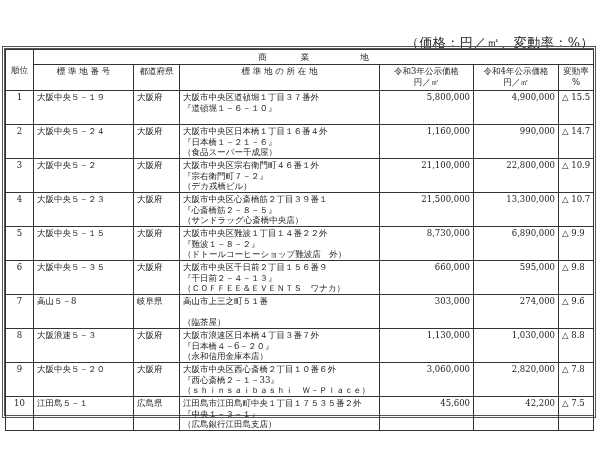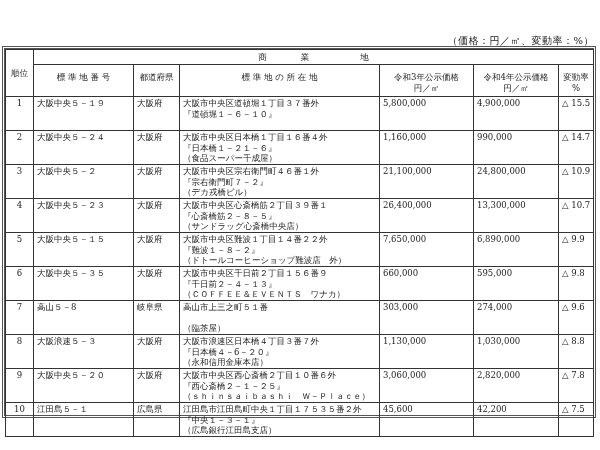--- a/index.html
+++ b/index.html
@@ -1,29 +1,29 @@
 <!DOCTYPE html>
 <html><head>
 <meta charset="utf-8">
 <style>
   html, body { margin: 0; padding: 0; background: #ffffff; }
   body { width: 600px; height: 450px; position: relative; overflow: hidden;
          font-family: "DejaVu Serif", "Liberation Serif", serif; color: #222; }
-  .unit { position: absolute; top: 34px; right: 6px; font-size: 10px; letter-spacing: 0.5px; }
+  .unit { position: absolute; top: 34px; right: 6px; font-size: 13px; letter-spacing: 0.5px; }
   .tbl-wrap { position: absolute; left: 2px; top: 46px; width: 594px; height: 372px;
               border: 3px double #555; box-sizing: border-box; }
   table { border-collapse: collapse; width: 100%; table-layout: fixed; font-size: 8.5px; }
   td, th { border: 1px solid #333; padding: 0 3px; vertical-align: top; font-weight: normal; }
   th { text-align: center; }
   .h1 th { height: 14px; line-height: 14px; }
-  .h2 th { height: 24px; line-height: 11px; padding-top: 7px; }
+  .h2 th { height: 24px; line-height: 11px; padding-top: 1px; }
   .rank-h { vertical-align: middle; text-align: center; }
   tr.row td { height: 32px; line-height: 10.5px; padding-top: 1px; }
   td.rank { text-align: center; }
-  td.num { }
+  td.num { text-align: right; }
   td.chg { text-align: right; padding-right: 12px; white-space: nowrap; }
   .addr span { display: block; white-space: nowrap; overflow: hidden; }
 </style>
 </head>
 <body>
 
 <div class="unit">（価格：円／㎡、変動率：%）</div>
 
 <div class="tbl-wrap">
 <table>
@@ -82,48 +82,48 @@
   <tr class="row">
     <td class="rank">3</td>
     <td>大阪中央５－２</td>
     <td>大阪府</td>
     <td class="addr">
       <span>大阪市中央区宗右衛門町４６番１外</span>
       <span>『宗右衛門町７－２』</span>
       <span>（デカ戎橋ビル）</span>
     </td>
     <td class="num">21,100,000</td>
-    <td class="num">24,800,000</td>
+    <td class="num">22,800,000</td>
     <td class="chg">△ 10.9</td>
   </tr>
 
   <tr class="row">
     <td class="rank">4</td>
     <td>大阪中央５－２３</td>
     <td>大阪府</td>
     <td class="addr">
       <span>大阪市中央区心斎橋筋２丁目３９番１</span>
       <span>『心斎橋筋２－８－５』</span>
       <span>（サンドラッグ心斎橋中央店）</span>
     </td>
-    <td class="num">26,400,000</td>
+    <td class="num">21,500,000</td>
     <td class="num">13,300,000</td>
     <td class="chg">△ 10.7</td>
   </tr>
 
   <tr class="row">
     <td class="rank">5</td>
     <td>大阪中央５－１５</td>
     <td>大阪府</td>
     <td class="addr">
       <span>大阪市中央区難波１丁目１４番２２外</span>
       <span>『難波１－８－２』</span>
       <span>（ドトールコーヒーショップ難波店　外）</span>
     </td>
-    <td class="num">7,650,000</td>
+    <td class="num">8,730,000</td>
     <td class="num">6,890,000</td>
     <td class="chg">△ 9.9</td>
   </tr>
 
   <tr class="row">
     <td class="rank">6</td>
     <td>大阪中央５－３５</td>
     <td>大阪府</td>
     <td class="addr">
       <span>大阪市中央区千日前２丁目１５６番９</span>
@@ -162,21 +162,21 @@
     <td class="num">1,030,000</td>
     <td class="chg">△ 8.8</td>
   </tr>
 
   <tr class="row">
     <td class="rank">9</td>
     <td>大阪中央５－２０</td>
     <td>大阪府</td>
     <td class="addr">
       <span>大阪市中央区西心斎橋２丁目１０番６外</span>
-      <span>『西心斎橋２－１－２５』</span>
+      <span>『西心斎橋２－１－33』</span>
       <span>（ｓｈｉｎｓａｉｂａｓｈｉ　Ｗ－Ｐｌａｃｅ）</span>
     </td>
     <td class="num">3,060,000</td>
     <td class="num">2,820,000</td>
     <td class="chg">△ 7.8</td>
   </tr>
 
   <tr class="row">
     <td class="rank">10</td>
     <td>江田島５－１</td>

